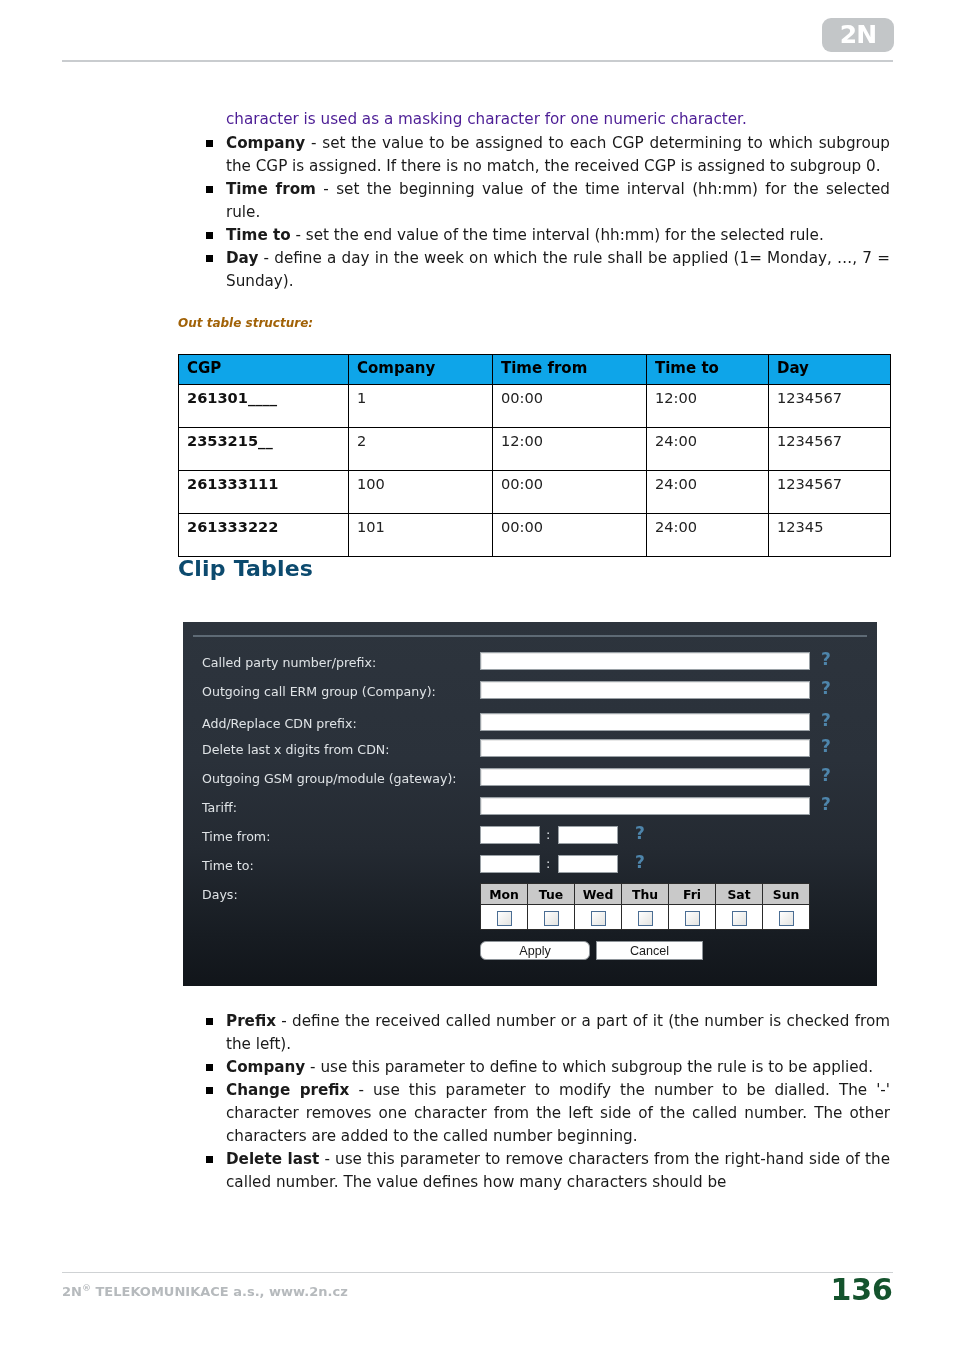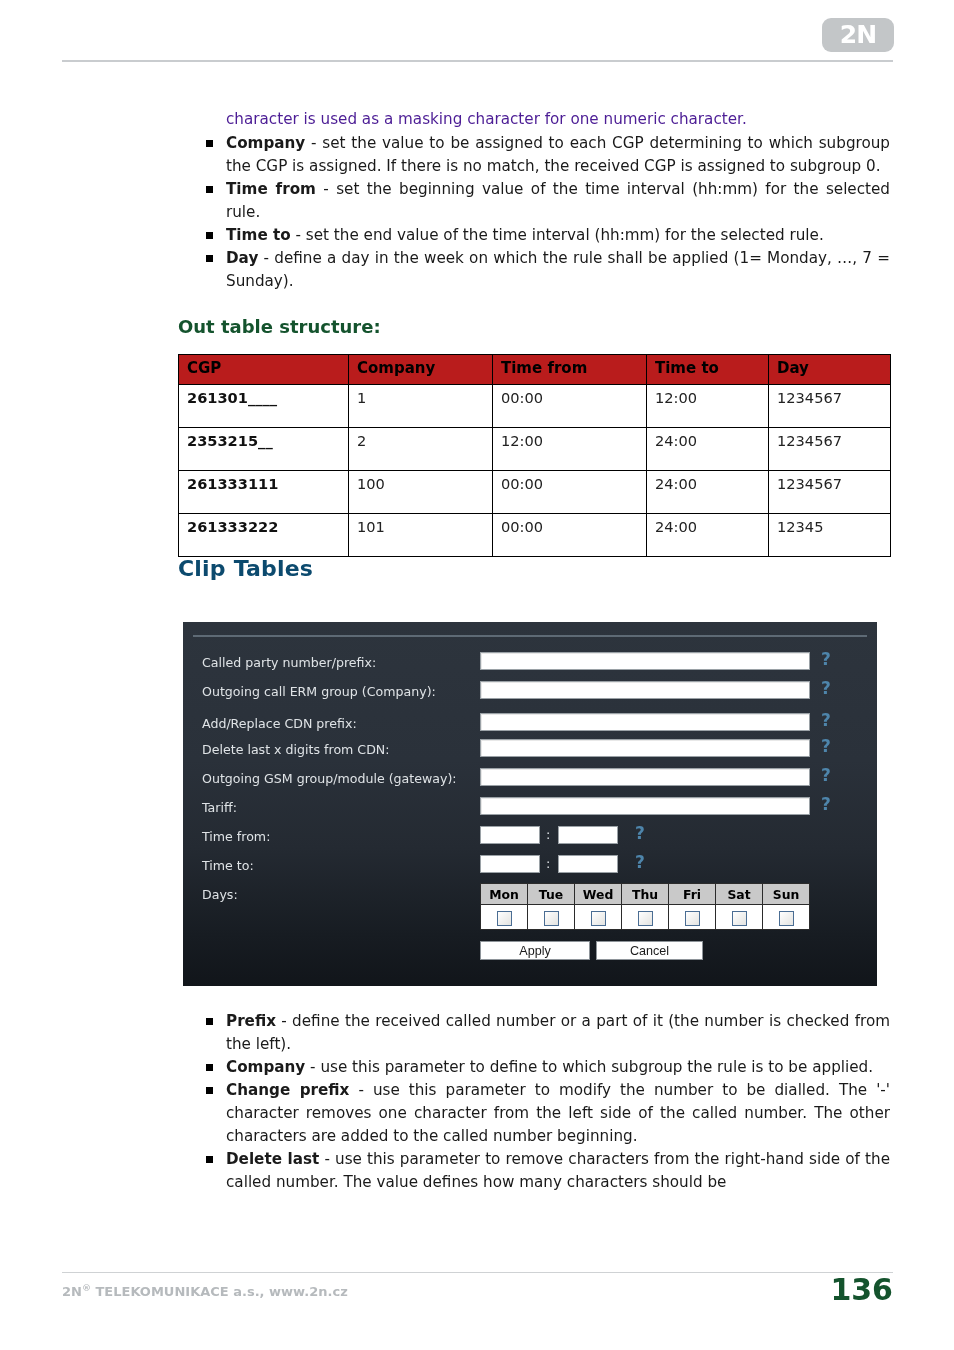--- a/index.html
+++ b/index.html
@@ -96,22 +96,23 @@
     position: absolute;
     top: 24px;
     left: 204px;
     width: 686px;
   }
 
   
   .sec-title {
     position: absolute;
     font-weight: bold;
-    font-size: 18px;
-    color: #14532d;
+    font-size: 12px;
+    color: #a16207;
+    font-style: italic;
   }
   #out-table-title {
     top: 208px;
     left: 178px;
   }
 
   table.out-table {
     position: absolute;
     top: 246px;
     left: 178px;
@@ -122,21 +123,21 @@
     table-layout: fixed;
   }
   table.out-table th,
   table.out-table td {
     border: 1px solid #000000;
     text-align: left;
     vertical-align: top;
     padding: 4px 8px 6px 8px;
   }
   table.out-table thead th {
-    background: #b91c1c;
+    background: #0ea5e9;
     font-weight: bold;
     font-size: 15px;
     height: 19px;
     color: #000;
   }
   table.out-table tbody td {
     height: 32px;
     background: #ffffff;
   }
   table.out-table tbody td.cgp {
@@ -286,21 +287,21 @@
     height: 19px;
     background: #ffffff;
     border: 1px solid #8e9499;
     color: #1c1c1c;
     font-size: 12.6px;
     line-height: 17px;
     text-align: center;
     cursor: pointer;
     box-sizing: border-box;
   }
-  .btn-apply  { left: 297px; width: 110px; }
+  .btn-apply  { left: 297px; width: 110px; border-radius: 6px; }
   .btn-cancel { left: 413px; width: 107px; }
 
   
   .bullets-bottom {
     position: absolute;
     top: 902px;
     left: 204px;
     width: 686px;
   }
 

